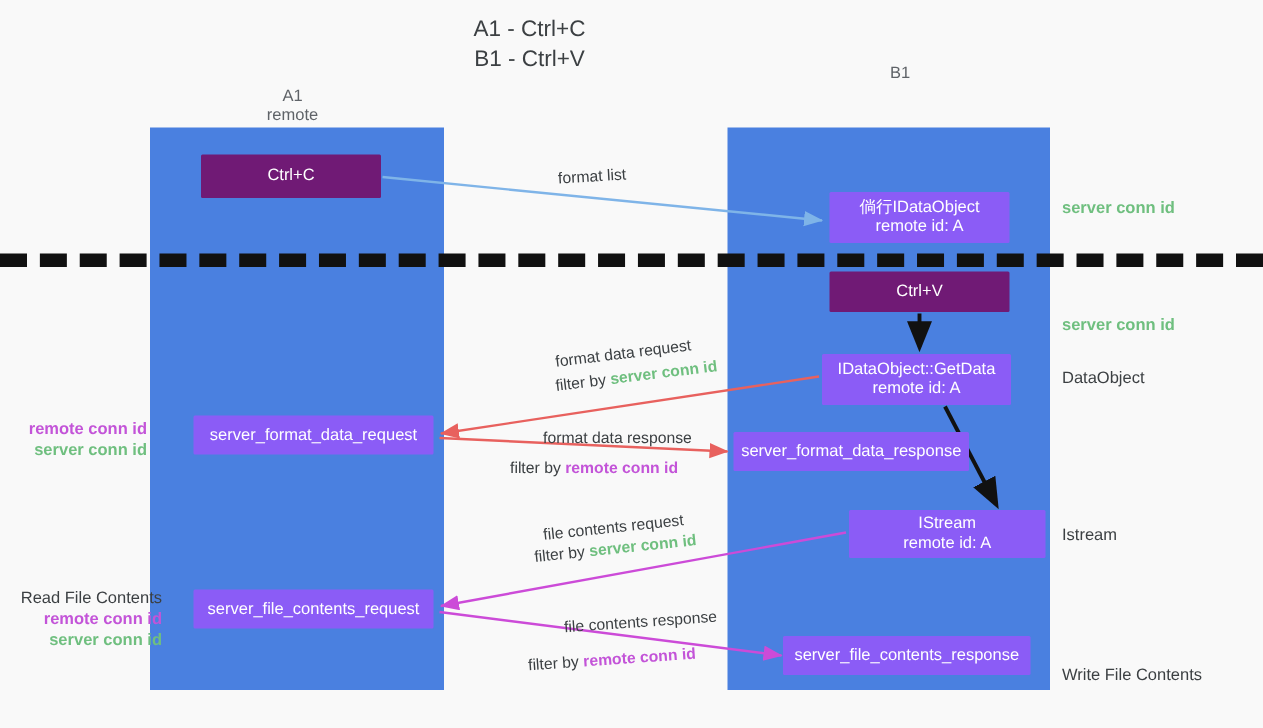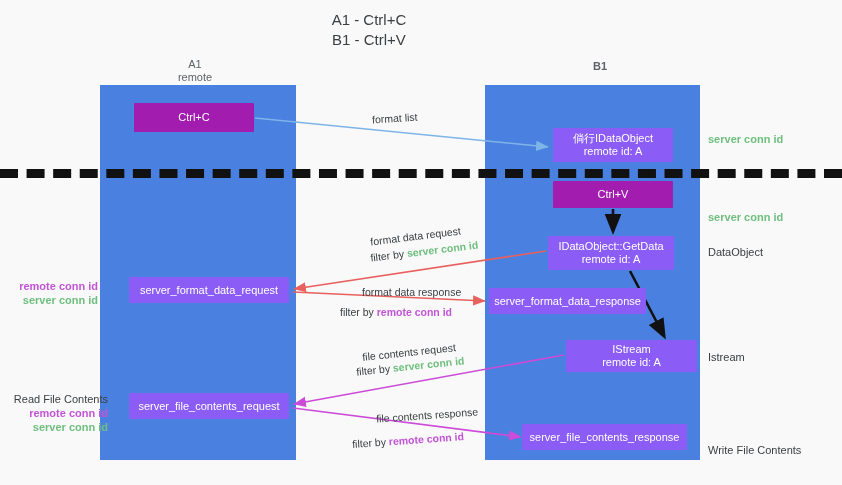--- a/index.html
+++ b/index.html
@@ -9,46 +9,46 @@
     font-family:"Liberation Sans", sans-serif;
     overflow:hidden;
     position:relative;
     color:#3c4043;
   }
   #stage{position:absolute;inset:0;}
   .abs{position:absolute;}
 
   
   #title{
-    left:16px;top:10px;width:706px;text-align:center;
+    left:0;top:10px;width:706px;text-align:center;
     font-size:15px;line-height:20px;color:#3c4043;
   }
 
   
   .col-head{
     text-align:center;font-size:11px;line-height:13px;color:#5f6368;
   }
   #head-a1{left:130px;top:58px;width:130px;}
-  #head-b1{left:530px;top:60px;width:140px;font-weight:bold;}
+  #head-b1{left:530px;top:43px;width:140px;}
 
   
   .lane{background:#4a80e0;}
   #lane-a1{left:100px;top:85px;width:196px;height:375px;}
   #lane-b1{left:485px;top:85px;width:215px;height:375px;}
 
   
   .box{
     box-sizing:border-box;
     display:flex;flex-direction:column;
     align-items:center;justify-content:center;
     color:#ffffff;font-size:11px;line-height:13px;
     text-align:center;
     border-radius:1px;
   }
-  .green{background:#a21caf;}
+  .green{background:#701a75;}
   .orange{background:#8b5cf6;}
   .box .l2{display:block;}
 
   #box-ctrlc{left:134px;top:103px;width:120px;height:29px;}
   #box-idataobject{left:553px;top:128px;width:120px;height:34px;}
   #box-ctrlv{left:553px;top:181px;width:120px;height:27px;}
   #box-getdata{left:548px;top:236px;width:126px;height:34px;}
   #box-fmt-req{left:129px;top:277px;width:160px;height:26px;}
   #box-fmt-resp{left:489px;top:288px;width:157px;height:26px;}
   #box-istream{left:566px;top:340px;width:131px;height:32px;}

